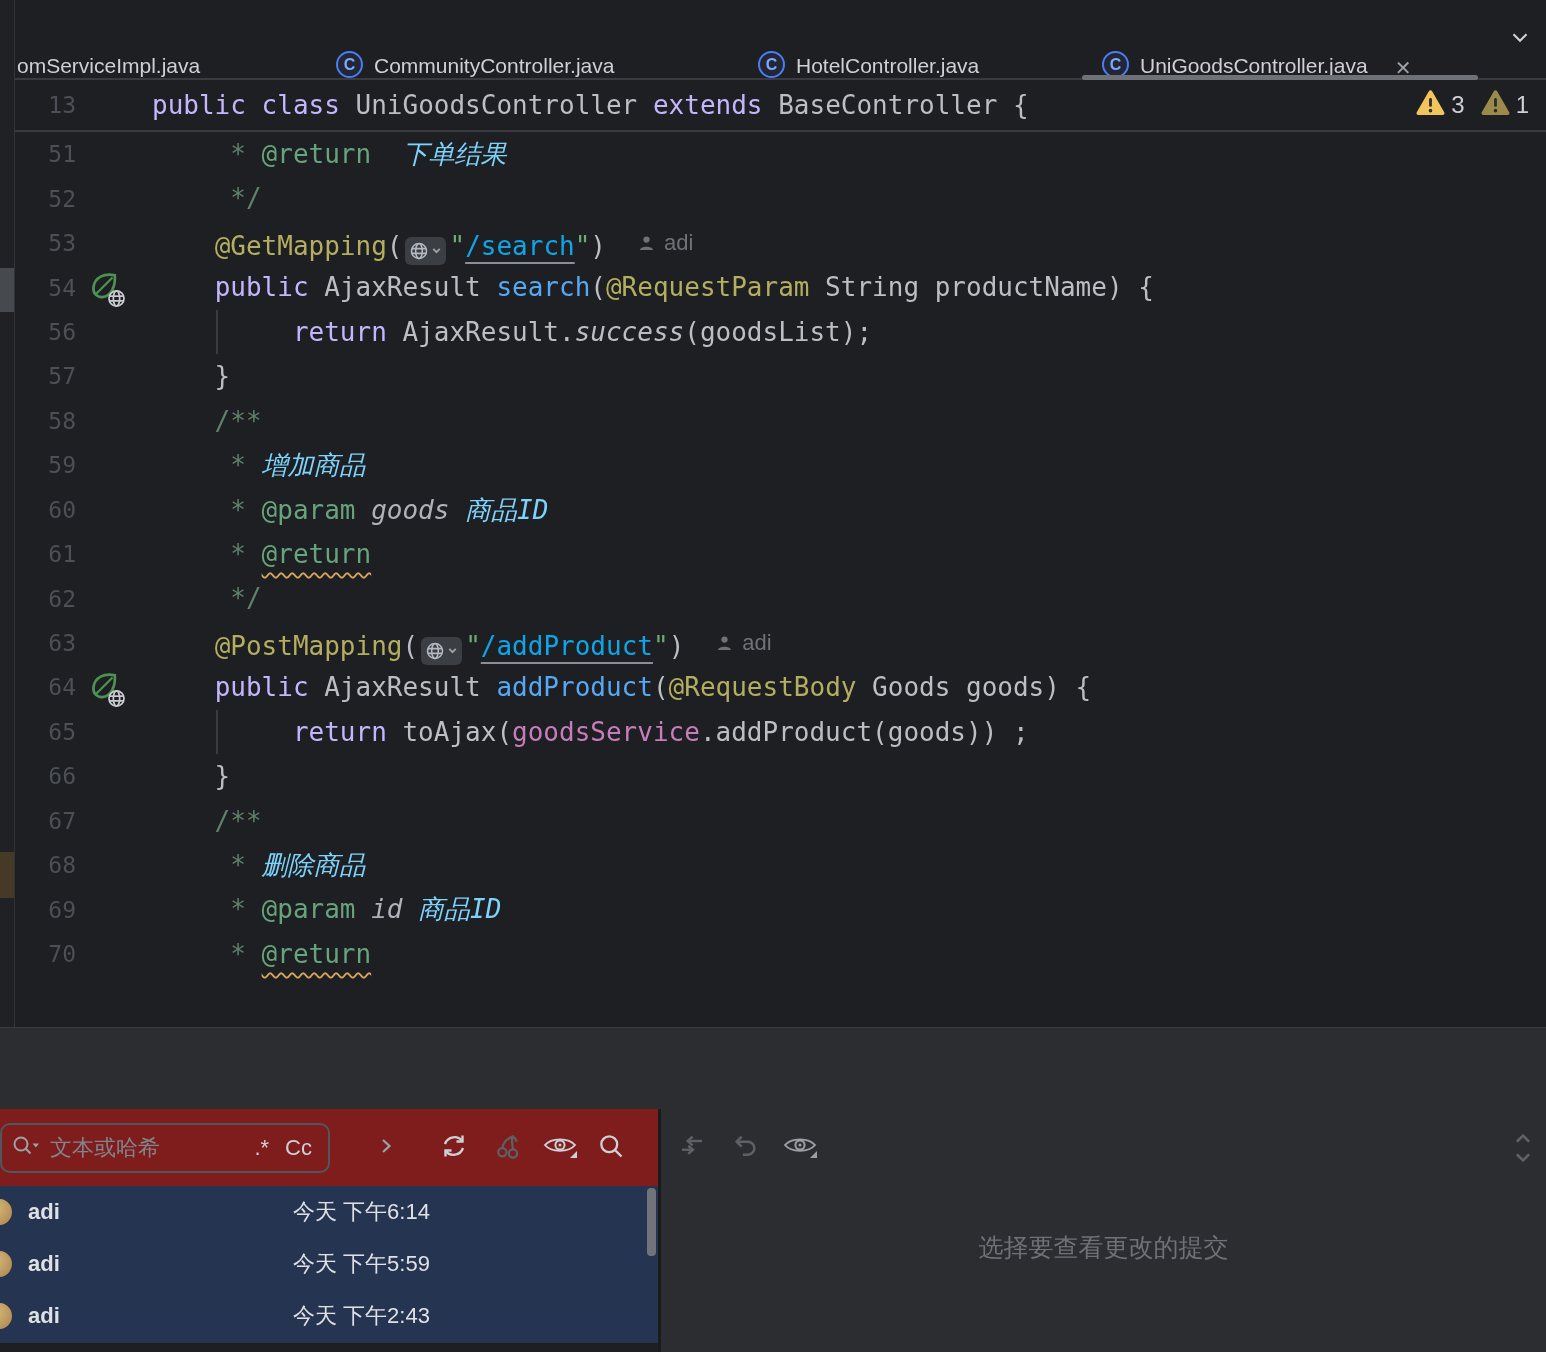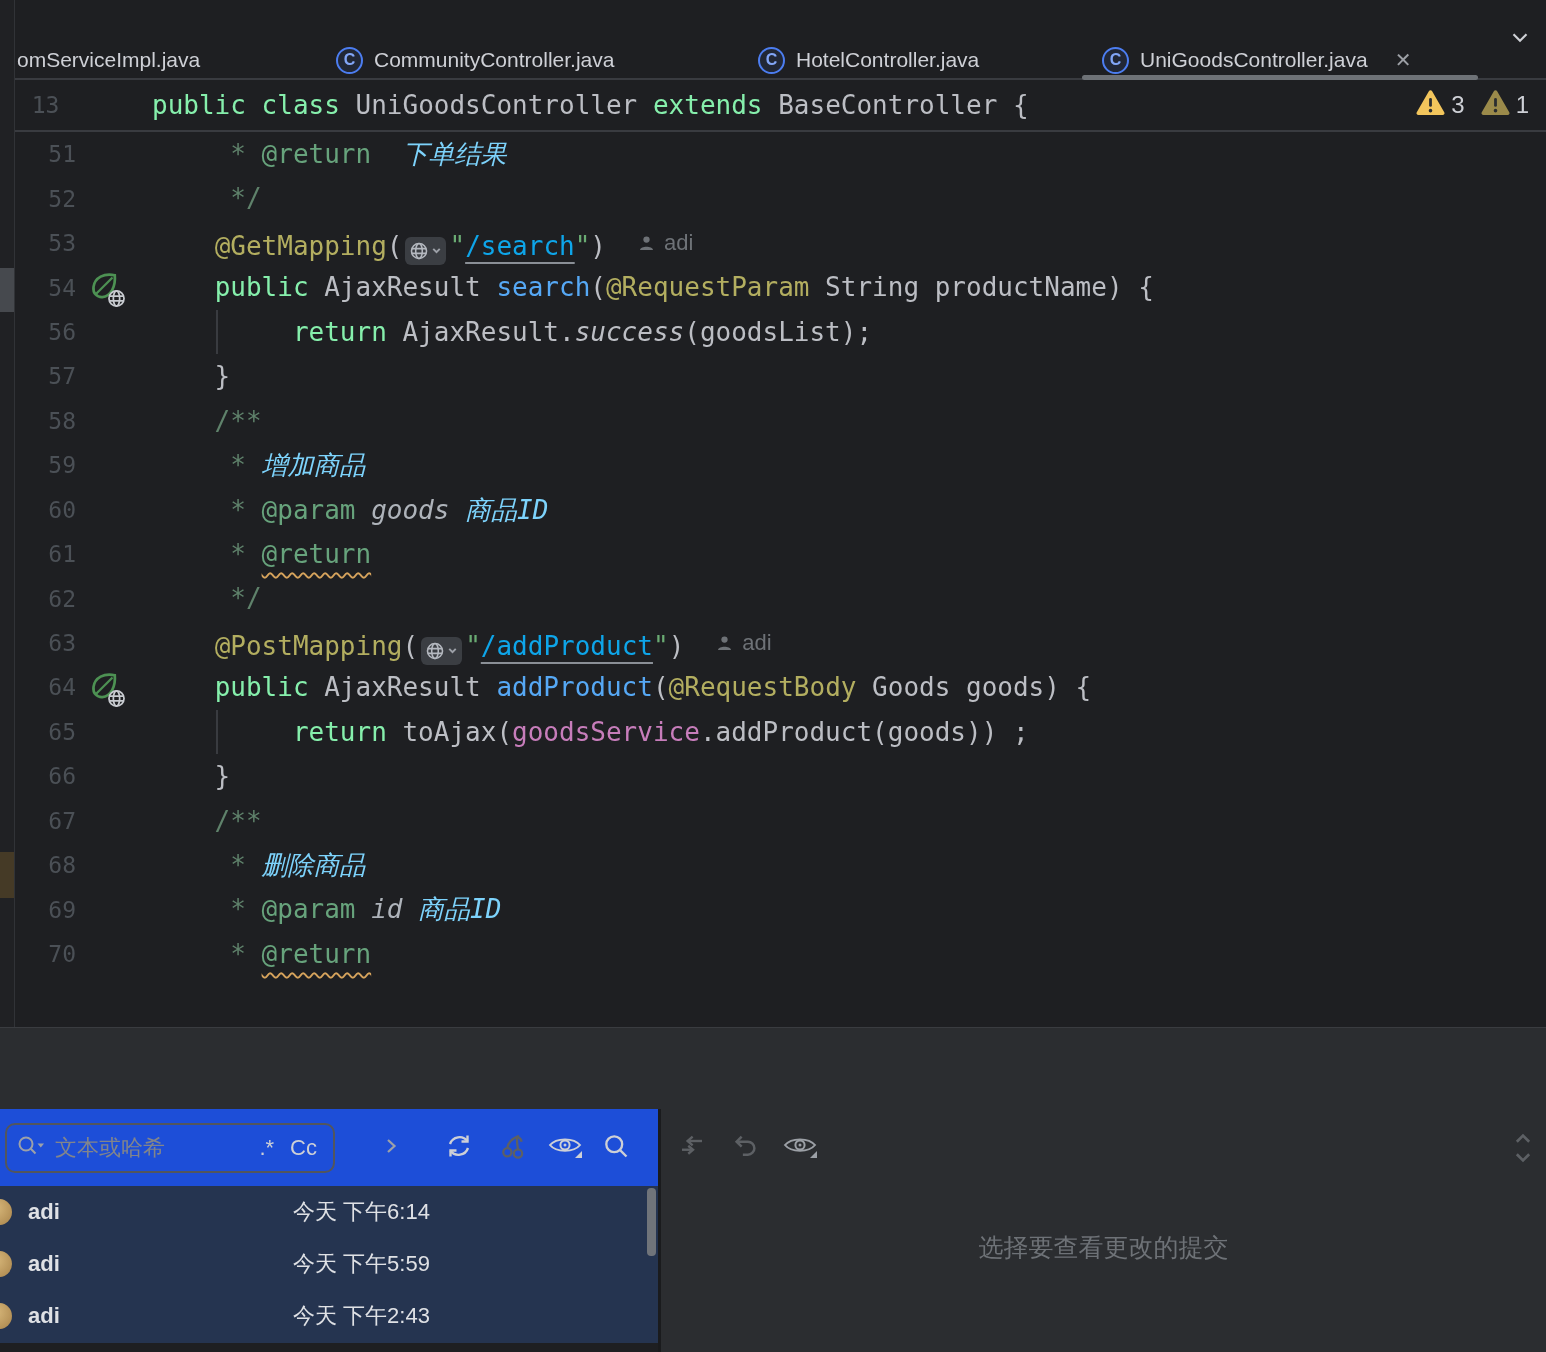--- a/index.html
+++ b/index.html
@@ -7,51 +7,51 @@
   .app{position:relative;width:1546px;height:1352px;background:#1e1f22;overflow:hidden;}
 
   
   .lstrip{position:absolute;left:0;top:0;width:15px;height:1027px;background:#202124;border-right:1px solid #313337;box-sizing:border-box;}
   .lmark-gray{position:absolute;left:0;top:268px;width:14px;height:44px;background:#46494e;}
   .lmark-brown{position:absolute;left:0;top:852px;width:14px;height:46px;background:#453a26;}
 
   
   .tabbar{position:absolute;left:15px;top:0;right:0;height:78px;border-bottom:2px solid #393b40;display:flex;align-items:stretch;}
   .tabs{display:flex;align-items:stretch;}
-  .tab{position:relative;display:flex;align-items:center;gap:11px;color:#ced0d6;font-size:21px;box-sizing:border-box;cursor:default;margin-top:42px;}
+  .tab{position:relative;display:flex;align-items:flex-end;gap:11px;color:#ced0d6;font-size:21px;box-sizing:border-box;cursor:default;margin-top:42px;}
   .tab:nth-child(1){width:295px;padding-left:2px;}
   .tab:nth-child(2){width:432px;padding-left:26px;}
   .tab:nth-child(3){width:338px;padding-left:16px;}
   .tab:nth-child(4){width:400px;padding-left:22px;}
   .tab.active::after{content:"";position:absolute;left:2px;right:2px;bottom:-2px;height:5px;background:#6e7277;border-radius:3px;}
   .cicon{width:27px;height:27px;border-radius:50%;border:2.5px solid #4c7df0;color:#82a6f8;background:rgba(70,120,240,0.10);
          display:flex;align-items:center;justify-content:center;font-size:16px;font-weight:bold;box-sizing:border-box;flex:none;}
   .tabclose{margin-left:16px;color:#9da0a6;font-size:20px;line-height:1;}
   .tab-chevron{position:absolute;right:6px;top:19px;width:40px;height:40px;display:flex;align-items:center;justify-content:center;}
 
   
   .sticky{position:absolute;left:15px;top:80px;right:0;height:50px;border-bottom:2px solid #393b40;display:flex;align-items:center;background:#1e1f22;overflow:hidden;}
-  .sticky .lnum{width:61px;flex:none;text-align:center;color:#4b5056;font-family:"DejaVu Sans Mono",monospace;font-size:23px;}
+  .sticky .lnum{width:61px;flex:none;text-align:right;color:#4b5056;font-family:"DejaVu Sans Mono",monospace;font-size:23px;}
   .sticky .ispace{width:76px;flex:none;}
   .sticky .scode{white-space:pre;font-family:"DejaVu Sans Mono",monospace;font-size:26px;}
   .problems{margin-left:auto;display:flex;align-items:center;gap:5px;padding-right:0;margin-right:-10px;}
   .pcount{color:#ced0d6;font-size:24px;margin-right:10px;}
 
   
   .editor{position:absolute;left:15px;top:132px;right:16px;height:895px;overflow:hidden;background:#1e1f22;}
   .cline{display:flex;height:44.45px;align-items:center;}
   .cline .lnum{width:61px;flex:none;text-align:right;color:#4b5056;font-family:"DejaVu Sans Mono",monospace;font-size:23px;}
   .cline .gut{width:76px;flex:none;padding-left:11px;box-sizing:border-box;display:flex;align-items:center;}
   .cline .code{position:relative;white-space:pre;font-family:"DejaVu Sans Mono",monospace;font-size:26px;height:100%;line-height:44.45px;flex:1;}
   .iguide{position:absolute;left:calc(4ch + 1px);top:0;bottom:0;border-left:2px solid #393b40;}
 
   
   .tk{white-space:pre;}
   .pl{color:#bcbec4;}
-  .kw{color:#86efac;text-align:center;}
+  .kw{color:#c4b5fd;text-align:center;}
   .ann{color:#b3ae60;}
   .mth{color:#56a8f5;}
   .str{color:#6aab73;}
   .strlink{color:#0ea5e9;text-decoration:underline;text-decoration-color:#8a8f96;text-decoration-thickness:2px;text-underline-offset:7px;}
   .fld{color:#c77dbb;}
   .ita{color:#bcbec4;font-style:italic;}
   .cmt{color:#5f826b;}
   .cmti{color:#7dd3fc;font-style:italic;margin-top:27px;}
   .cmttag{color:#67a37c;}
   .cmtparam{color:#aeb3ba;font-style:italic;}
@@ -62,21 +62,21 @@
   .epwrap{position:relative;display:inline-block;width:37px;height:37px;}
   .epwrap svg:first-child{position:absolute;left:0;top:0;}
   .epglobe{position:absolute;right:-2px;bottom:-2px;}
 
   
   .band{position:absolute;left:0;top:1027px;width:100%;height:82px;background:#2b2d30;border-top:1px solid #3a3c40;box-sizing:border-box;}
 
   
   .bottom{position:absolute;left:0;top:1109px;width:100%;height:243px;display:flex;background:#2b2d30;}
   .gitlog{width:661px;flex:none;position:relative;background:#1e1f22;border-right:3px solid #1a1b1d;box-sizing:border-box;}
-  .gtoolbar{height:77px;background:#1d4ed8;display:flex;align-items:center;padding-left:5px;box-sizing:border-box;}
+  .gtoolbar{height:77px;background:#7f1d1d;display:flex;align-items:center;box-sizing:border-box;}
   .sfield{display:flex;align-items:center;width:330px;height:50px;border:2px solid #53565c;border-radius:10px;padding:0 12px 0 8px;gap:8px;box-sizing:border-box;}
   .sfield input{flex:1;min-width:0;background:transparent;border:none;outline:none;color:#bcbec4;font-size:22px;font-family:"Liberation Sans",sans-serif;}
   .sfield input::placeholder{color:#82858b;}
   .toggle{color:#ced0d6;font-size:22px;background:none;border:none;padding:0 4px;font-family:"Liberation Sans",sans-serif;}
   .tbtn{width:44px;height:44px;display:flex;align-items:center;justify-content:center;background:none;border:none;padding:0;}
   .commits{position:absolute;top:77px;left:0;right:0;bottom:0;overflow:hidden;background:#1e1f22;}
   .crow{height:52.2px;background:#253450;position:relative;display:flex;align-items:center;color:#dfe1e5;font-size:22px;overflow:visible;}
   .cavatar{position:absolute;left:-14px;top:13px;width:26px;height:26px;border-radius:50%;background:radial-gradient(circle at 35% 35%, #d9b97c, #a8834a);}
   .cauthor{margin-left:28px;font-weight:bold;}
   .ctime{position:absolute;left:293px;font-weight:normal;}

